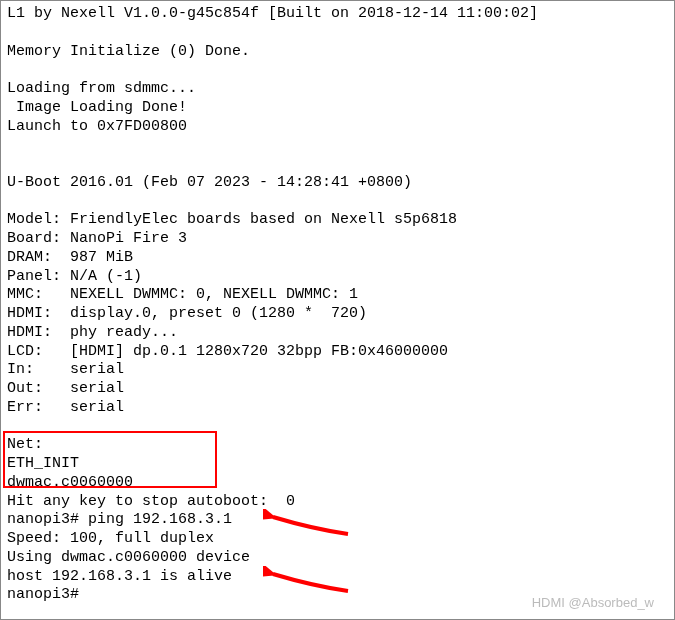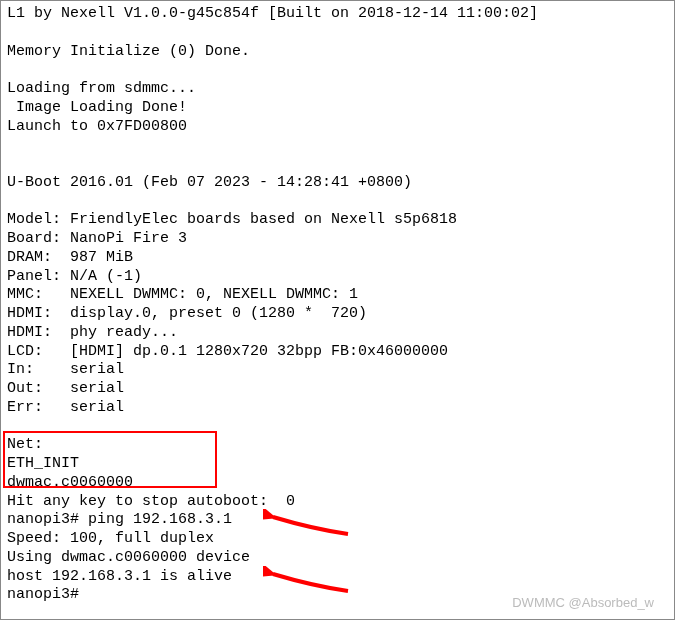--- a/index.html
+++ b/index.html
@@ -69,13 +69,13 @@
   <svg width="90" height="30" viewBox="0 0 90 30">
     <defs>
       <marker id="ah2" markerWidth="12" markerHeight="10" refX="1" refY="5" orient="auto">
         <polygon points="12,0 0,5 12,10" fill="#ff0000"></polygon>
       </marker>
     </defs>
     <path d="M 85 25 Q 50 20 10 8" stroke="#ff0000" stroke-width="4" fill="none" marker-end="url(#ah2)"></path>
   </svg>
 </div>
 
-<div class="watermark">DWMMC @Absorbed_w</div>
+<div class="watermark">HDMI @Absorbed_w</div>
 
 </body></html>

